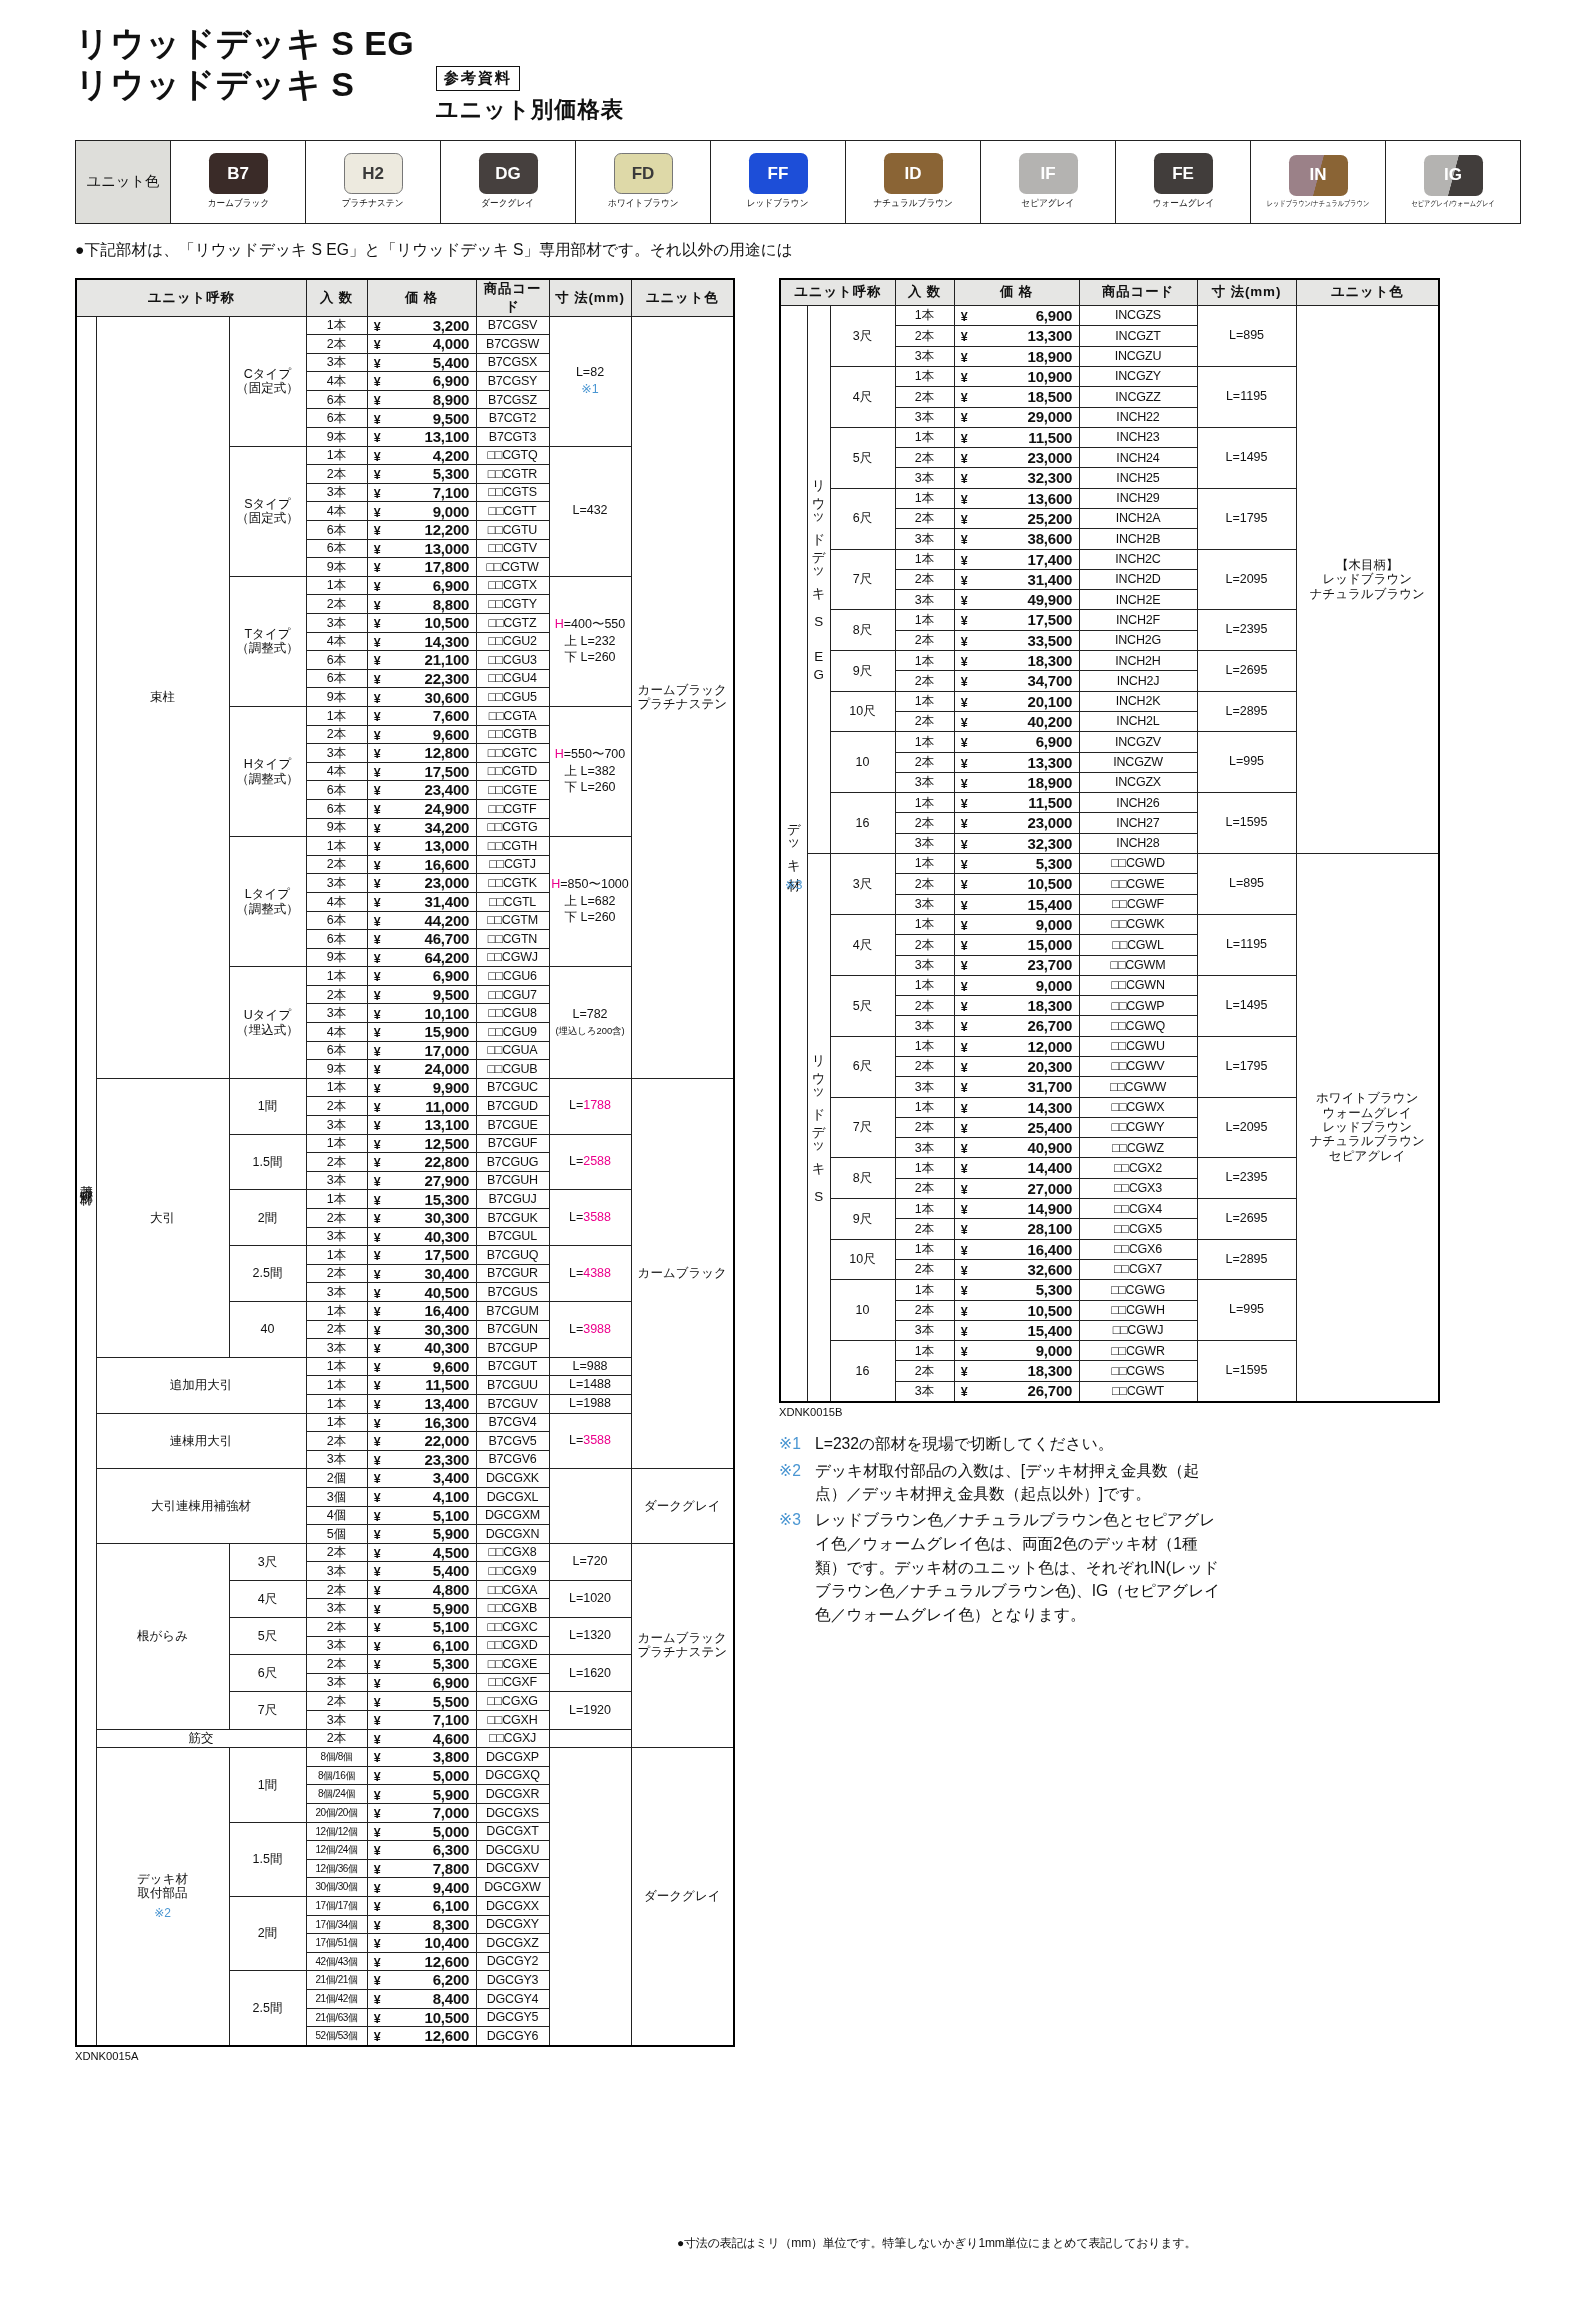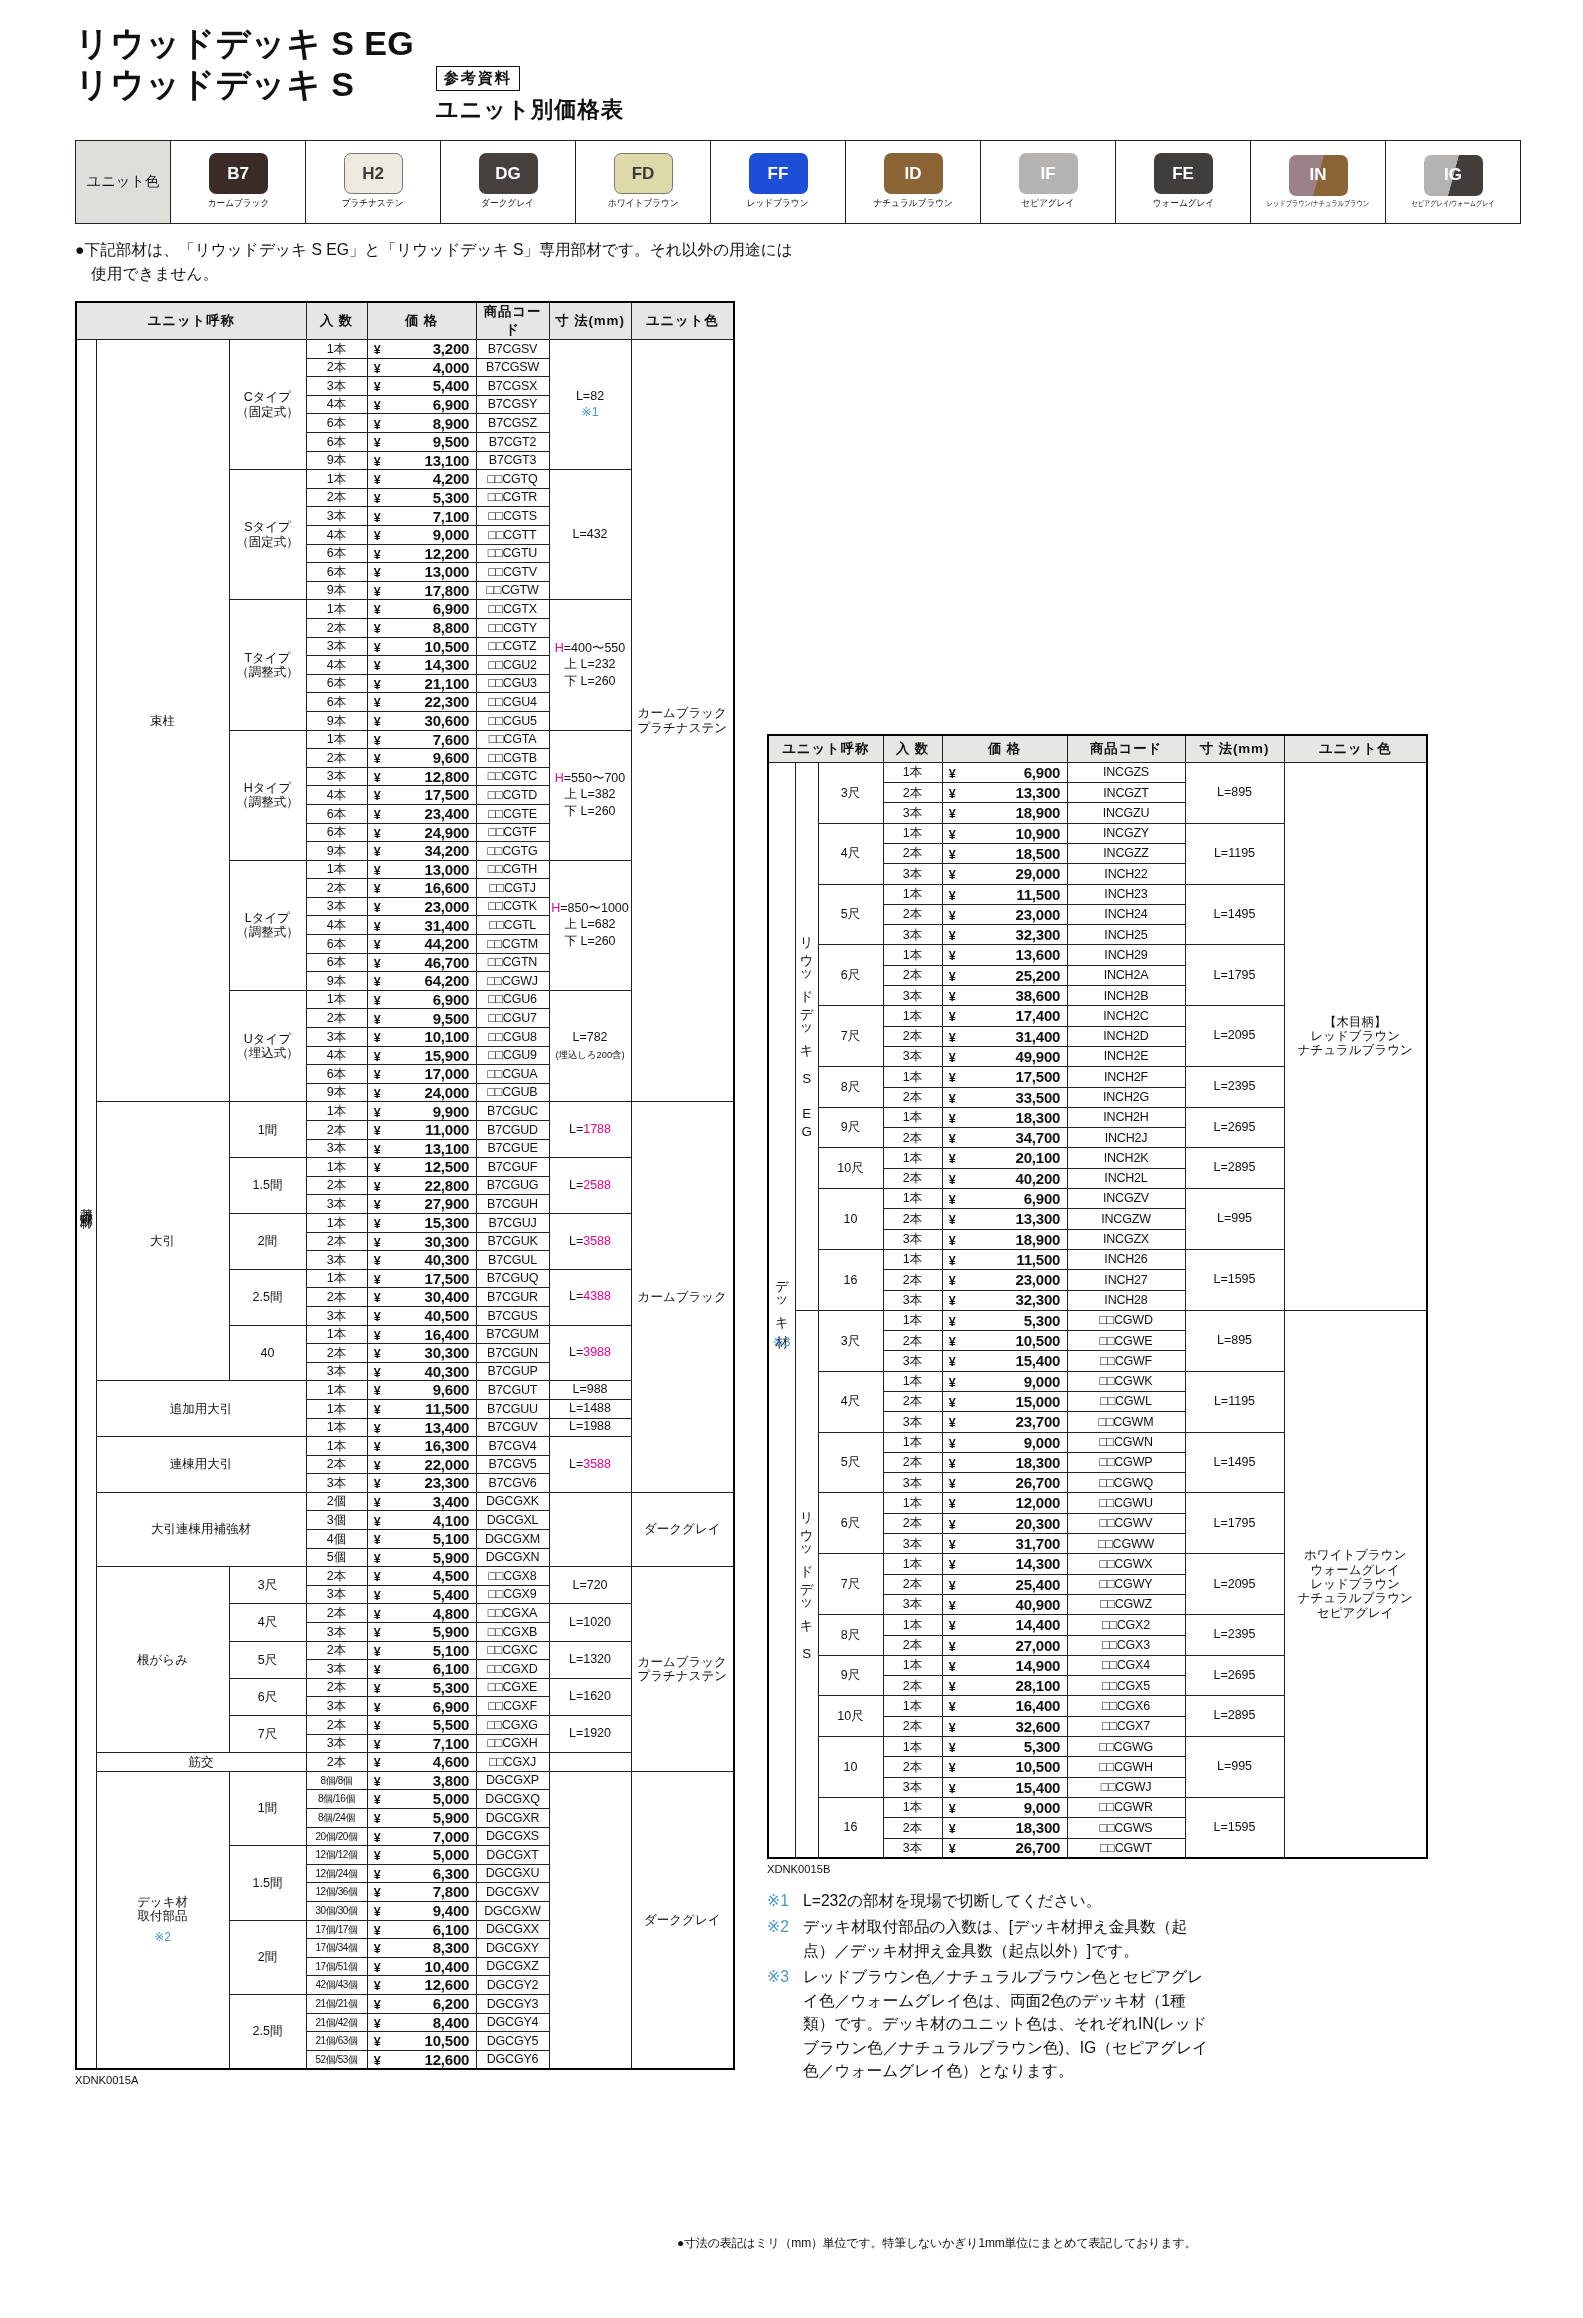--- a/index.html
+++ b/index.html
@@ -20,21 +20,21 @@
   .swcell{flex:1;display:flex;flex-direction:column;align-items:center;justify-content:center;border-right:0.9px solid #222;padding:3.6px 0.9px}
   .swcell:last-child{border-right:none}
   .chip{width:59px;height:41px;border-radius:7.2px;display:flex;align-items:center;justify-content:center;font-size:17px;font-weight:bold}
   .chipbd{border:0.9px solid #777}
   .swname{font-size:9.4px;margin-top:2.7px;white-space:nowrap;transform:scaleX(.92)}
   .swname.swsmall{font-size:7.7px;transform:scaleX(.8)}
 
   .bullets{margin-top:14.3px;font-size:15.7px;line-height:1.5}
   .b-cont{padding-left:16px}
 
-  .main{display:flex;gap:32px;margin-top:16px;align-items:flex-end}
+  .main{display:flex;gap:44px;margin-top:16px;align-items:flex-start}
 
   .ptable{border-collapse:collapse;table-layout:fixed;border:2.7px solid #000}
   .tl{width:660px}
   .tr2{width:661px}
   .ptable th{background:#e6e6e4;border:0.9px solid #222;font-size:13.4px;font-weight:bold;height:27px;padding:0;letter-spacing:0.9px}
   .ptable td{border:0.9px solid #222;text-align:center;vertical-align:middle;padding:0;font-size:12.5px;line-height:1.15;overflow:hidden}
   .tl td{height:18.6px}
   .tr2 td{height:20.3px}
   .vert{writing-mode:vertical-rl;text-orientation:upright;letter-spacing:2.7px;font-size:13.4px}
   .sidewrap{display:flex;flex-direction:column;align-items:center;gap:7.2px}
@@ -124,21 +124,20 @@
           </div>
           <div class="swcell">
             <div class="chip" style="background:linear-gradient(105deg, #b4b3b1 49.6%, #413d3b 50.4%);color:#ffffff">IG</div>
             <div class="swname swsmall">セピアグレイ/ウォームグレイ</div>
           </div>
         </div>
     </div>
 
     <div class="bullets">
       <div>●下記部材は、「リウッドデッキ S EG」と「リウッドデッキ S」専用部材です。それ以外の用途には</div>
-      <div class="b-cont">使用できません。</div>
     </div>
 
     <div class="main">
       <div class="col">
         <div id="left-table">
             <table class="ptable tl">
               <colgroup>
                 <col style="width:20px">
                 <col style="width:133px">
                 <col style="width:77px">

